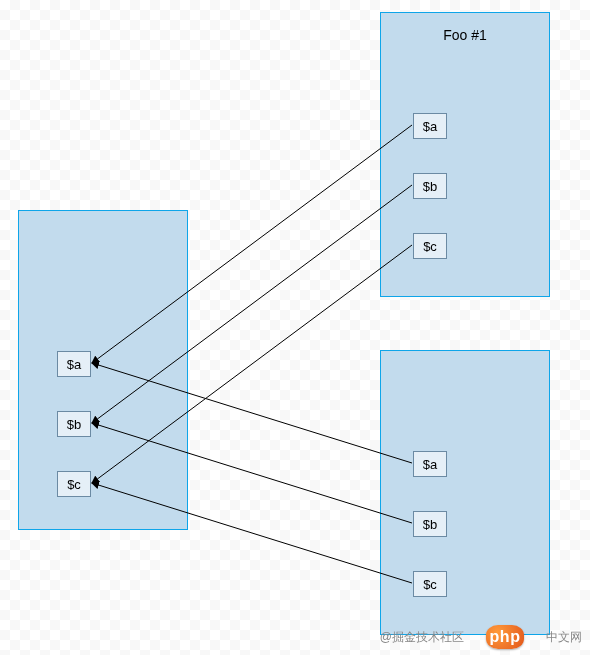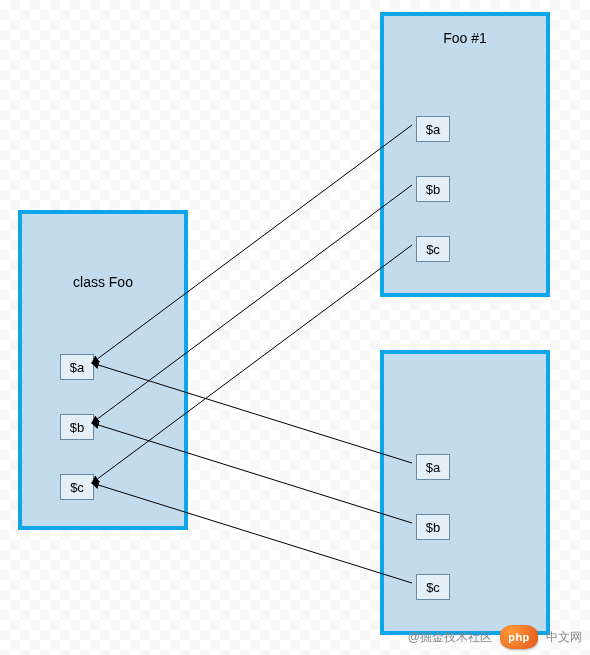--- a/index.html
+++ b/index.html
@@ -14,21 +14,21 @@
         linear-gradient(-45deg, #f8f8f8 25%, transparent 25%),
         linear-gradient(45deg, transparent 75%, #f8f8f8 75%),
         linear-gradient(-45deg, transparent 75%, #f8f8f8 75%);
       background-size: 20px 20px;
       background-position: 0 0, 0 10px, 10px -10px, -10px 0px;
       background-color: #ffffff;
     }
     .box {
       position: absolute;
       background: #c2dbed;
-      border: 4px solid #0ea5e9;
+      border: 1px solid #0ea5e9;
     }
     .box-title {
       text-align: center;
       padding-top: 14px;
       color: #000;
     }
     .var-box {
       position: absolute;
       background: #e5eff7;
       border: 1px solid #6b8aa3;
@@ -44,44 +44,43 @@
       left: 0; top: 0;
       width: 590px; height: 655px;
       pointer-events: none;
     }
     .watermark {
       position: absolute;
       right: 8px;
       bottom: 6px;
       display: flex;
       align-items: center;
-      gap: 8px;
+      gap: 22px;
       color: #888;
       font-size: 12px;
     }
     .php-badge {
       display: inline-flex;
       align-items: center;
       justify-content: center;
       background: radial-gradient(circle at 30% 30%, #ff9a3a, #e2561a);
       color: #fff;
       font-weight: bold;
-      font-size: 11px;
+      font-size: 16px;
       width: 38px;
       height: 24px;
       border-radius: 12px / 10px;
       box-shadow: 0 1px 2px rgba(0,0,0,0.3);
       letter-spacing: 0.5px;
     }
   </style>
 </head>
 <body>
 
 <div class="box" style="left:18px; top:210px; width:170px; height:320px;">
-  <div class="box-title" style="padding-top:60px;">class Foo</div>
   <div class="var-box" style="left:38px; top:140px;">$a</div>
   <div class="var-box" style="left:38px; top:200px;">$b</div>
   <div class="var-box" style="left:38px; top:260px;">$c</div>
 </div>
 
 <div class="box" style="left:380px; top:12px; width:170px; height:285px;">
   <div class="box-title">Foo  #1</div>
   <div class="var-box" style="left:32px; top:100px;">$a</div>
   <div class="var-box" style="left:32px; top:160px;">$b</div>
   <div class="var-box" style="left:32px; top:220px;">$c</div>

